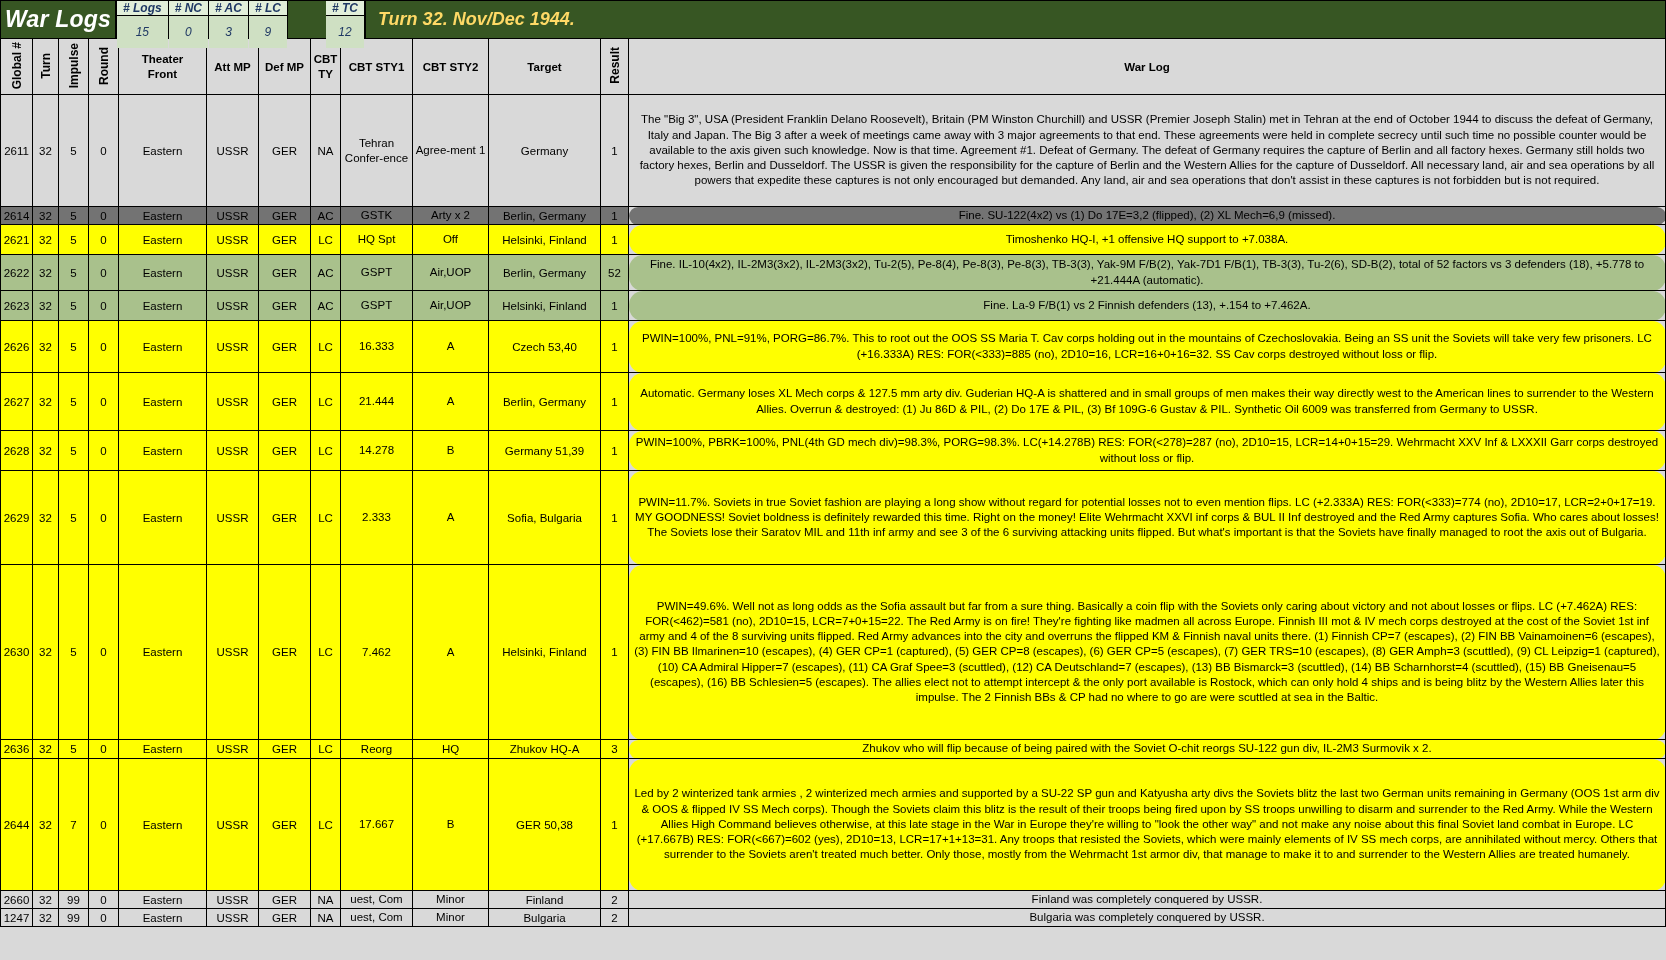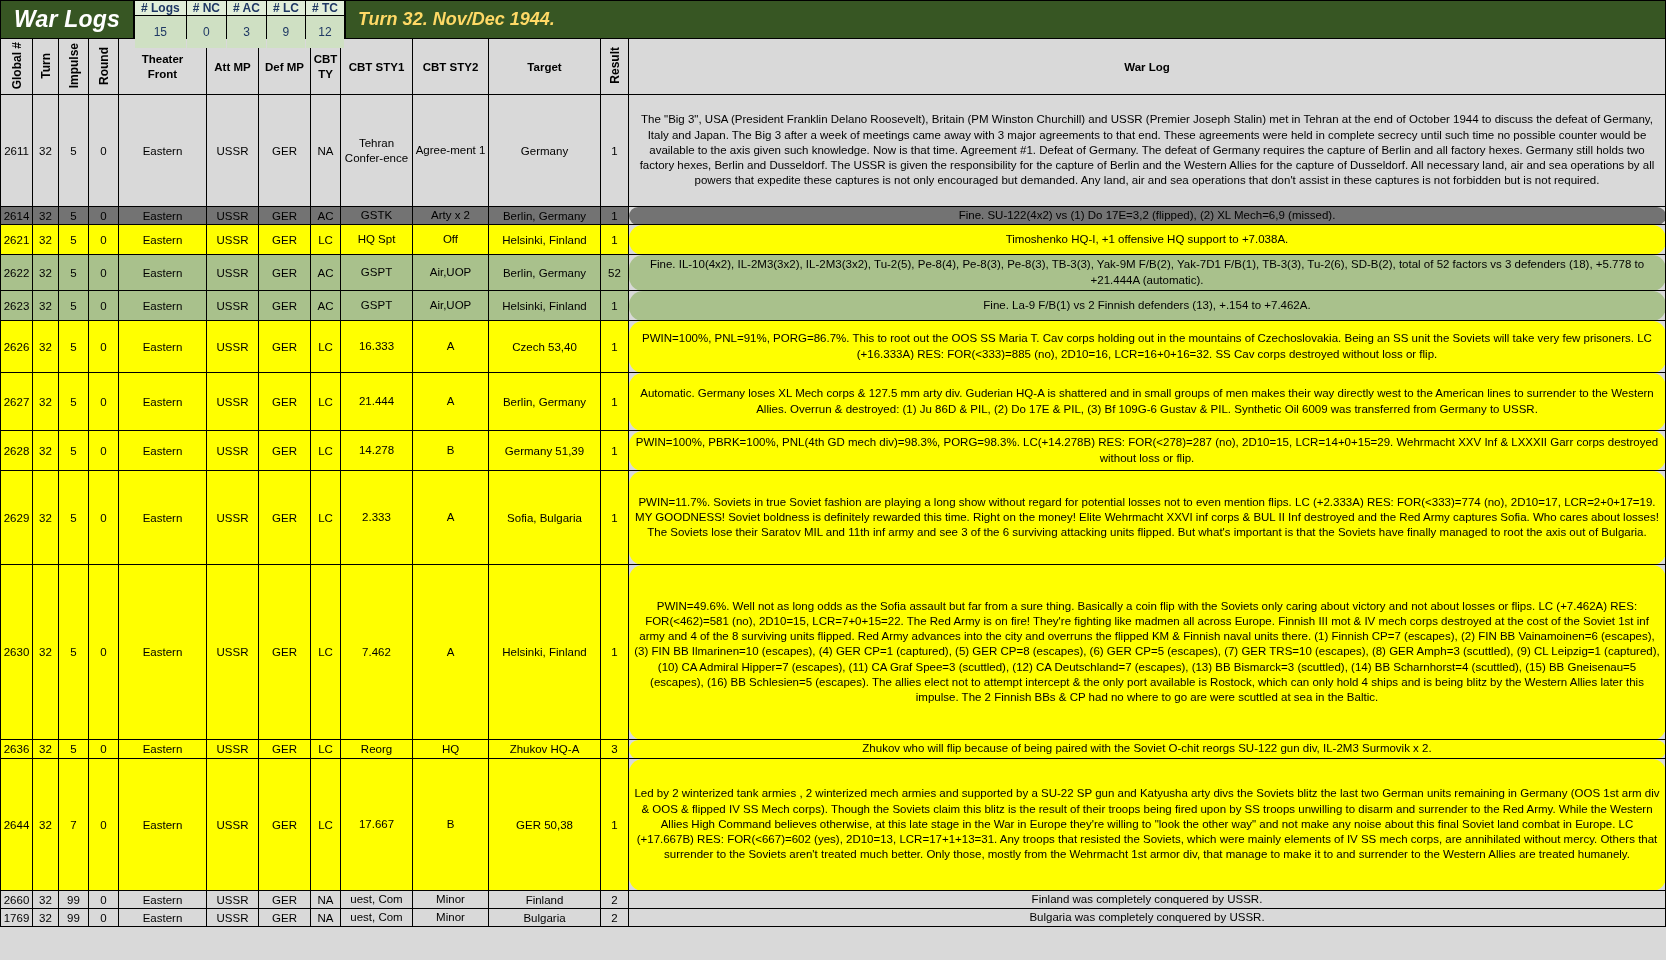--- a/index.html
+++ b/index.html
@@ -19,39 +19,40 @@
   
   .titlebar {
     display: flex;
     align-items: stretch;
     height: 38px;
     background: #375623;
     border: 1px solid #000;
     border-bottom: none;
   }
   .title-main {
-    width: 132px;
+    width: 114px;
     display: flex; align-items: center; justify-content: center;
     color: #ffffff;
     font-size: 23px;
     font-weight: bold;
     font-style: italic;
     letter-spacing: .2px;
   }
   .counters {
     display: flex;
     border-left: 2px solid #000;
     border-right: 2px solid #000;
+    font-style: italic;
   }
   .counter-col {
     display: flex;
     flex-direction: column;
     border-right: 1px solid #000;
   }
-  .counter-col:last-child { border-right: none; }
+  .counter-col:last-child { border-right: none; margin-left: 38px; }
   .counter-head {
     background: #e2efda;
     color: #1f3864;
     font-size: 12px;
     font-weight: bold;
     height: 19px;
     display: flex; align-items: center; justify-content: center;
     border-bottom: 1px solid #000;
     padding: 0 6px;
   }
@@ -387,21 +388,21 @@
           <td class="c-att">USSR</td>
           <td class="c-def">GER</td>
           <td class="c-cbtty">NA</td>
           <td class="c-sty1 sty1">uest, Com</td>
           <td class="c-sty2 sty2">Minor</td>
           <td class="c-target">Finland</td>
           <td class="c-result">2</td>
           <td class="c-log log">Finland was completely conquered by USSR.</td>
         </tr>
         <tr class="r-grey" style="height: 18px;">
-          <td class="c-global">1769</td>
+          <td class="c-global">1247</td>
           <td class="c-turn">32</td>
           <td class="c-imp">99</td>
           <td class="c-round">0</td>
           <td class="c-front">Eastern</td>
           <td class="c-att">USSR</td>
           <td class="c-def">GER</td>
           <td class="c-cbtty">NA</td>
           <td class="c-sty1 sty1">uest, Com</td>
           <td class="c-sty2 sty2">Minor</td>
           <td class="c-target">Bulgaria</td>

